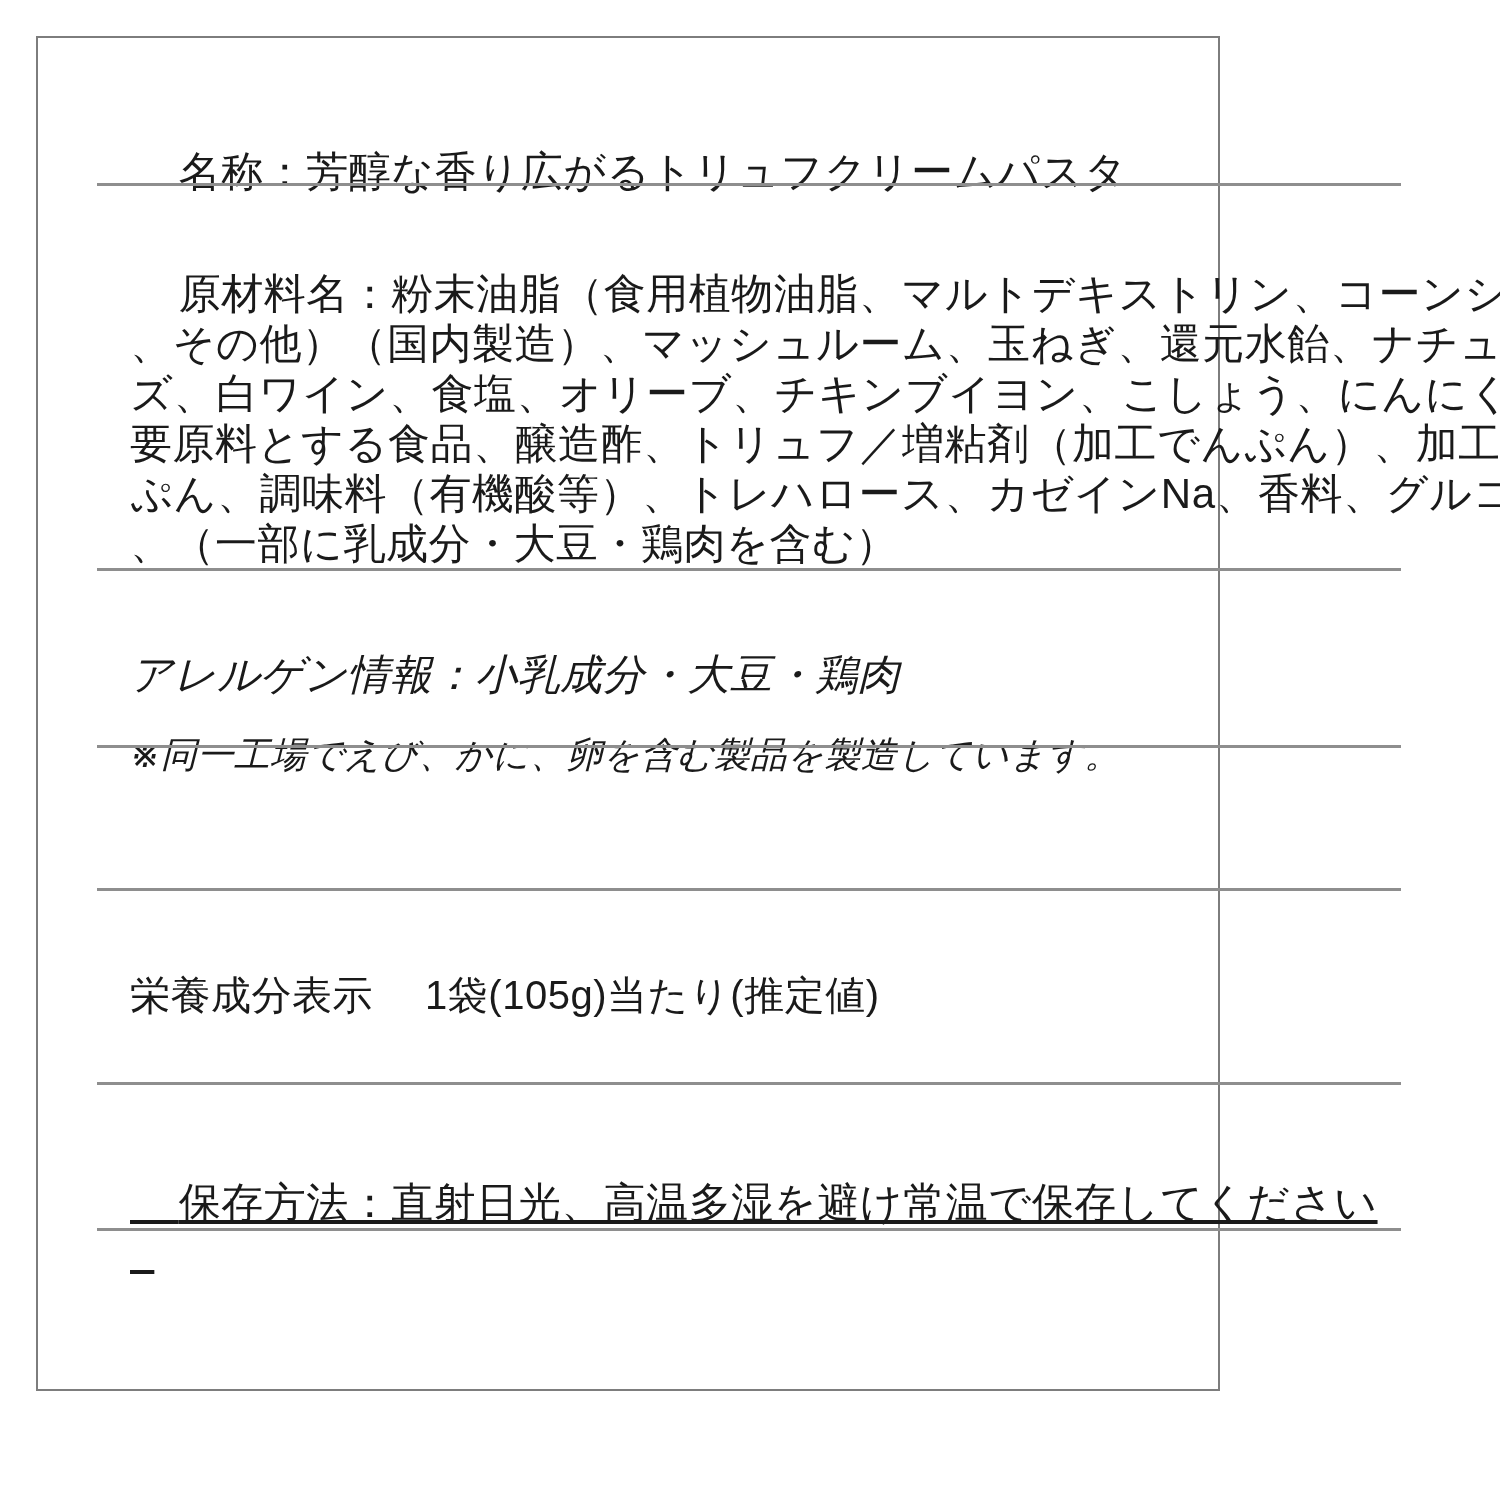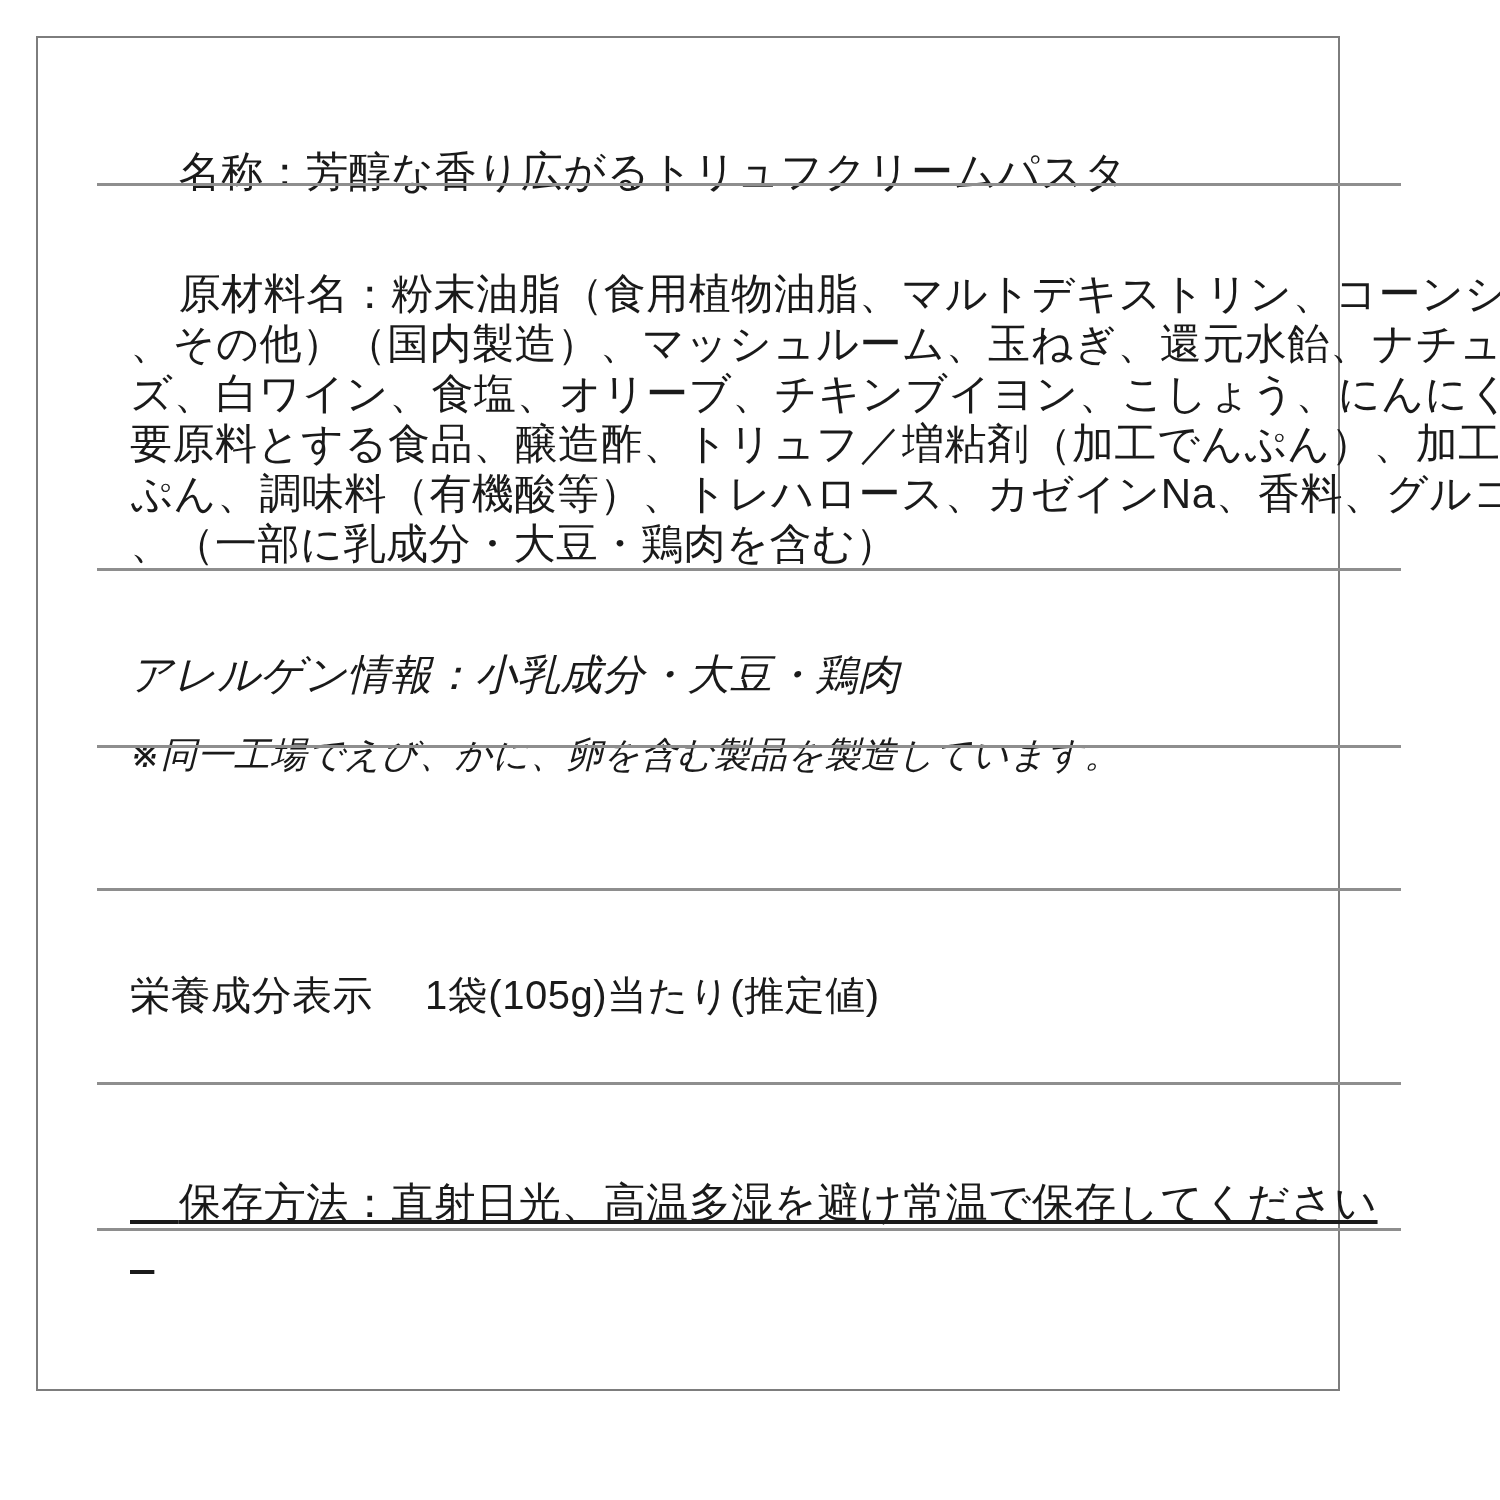--- a/index.html
+++ b/index.html
@@ -11,21 +11,21 @@
   * { margin: 0; padding: 0; box-sizing: border-box; }
   html, body {
     width: 1500px; height: 1500px;
     background: var(--bg);
     font-family: "Liberation Sans", "DejaVu Sans", sans-serif;
     color: var(--text);
   }
   .panel {
     position: absolute;
     left: 36px; top: 36px;
-    width: 1304px; height: 1355px;
+    width: 1184px; height: 1355px;
     border: 2px solid var(--border);
     background: var(--bg);
   }
   .sec {
     position: absolute;
     left: 92px;
     white-space: pre;
     letter-spacing: 0.5px;
   }
   .divider {

